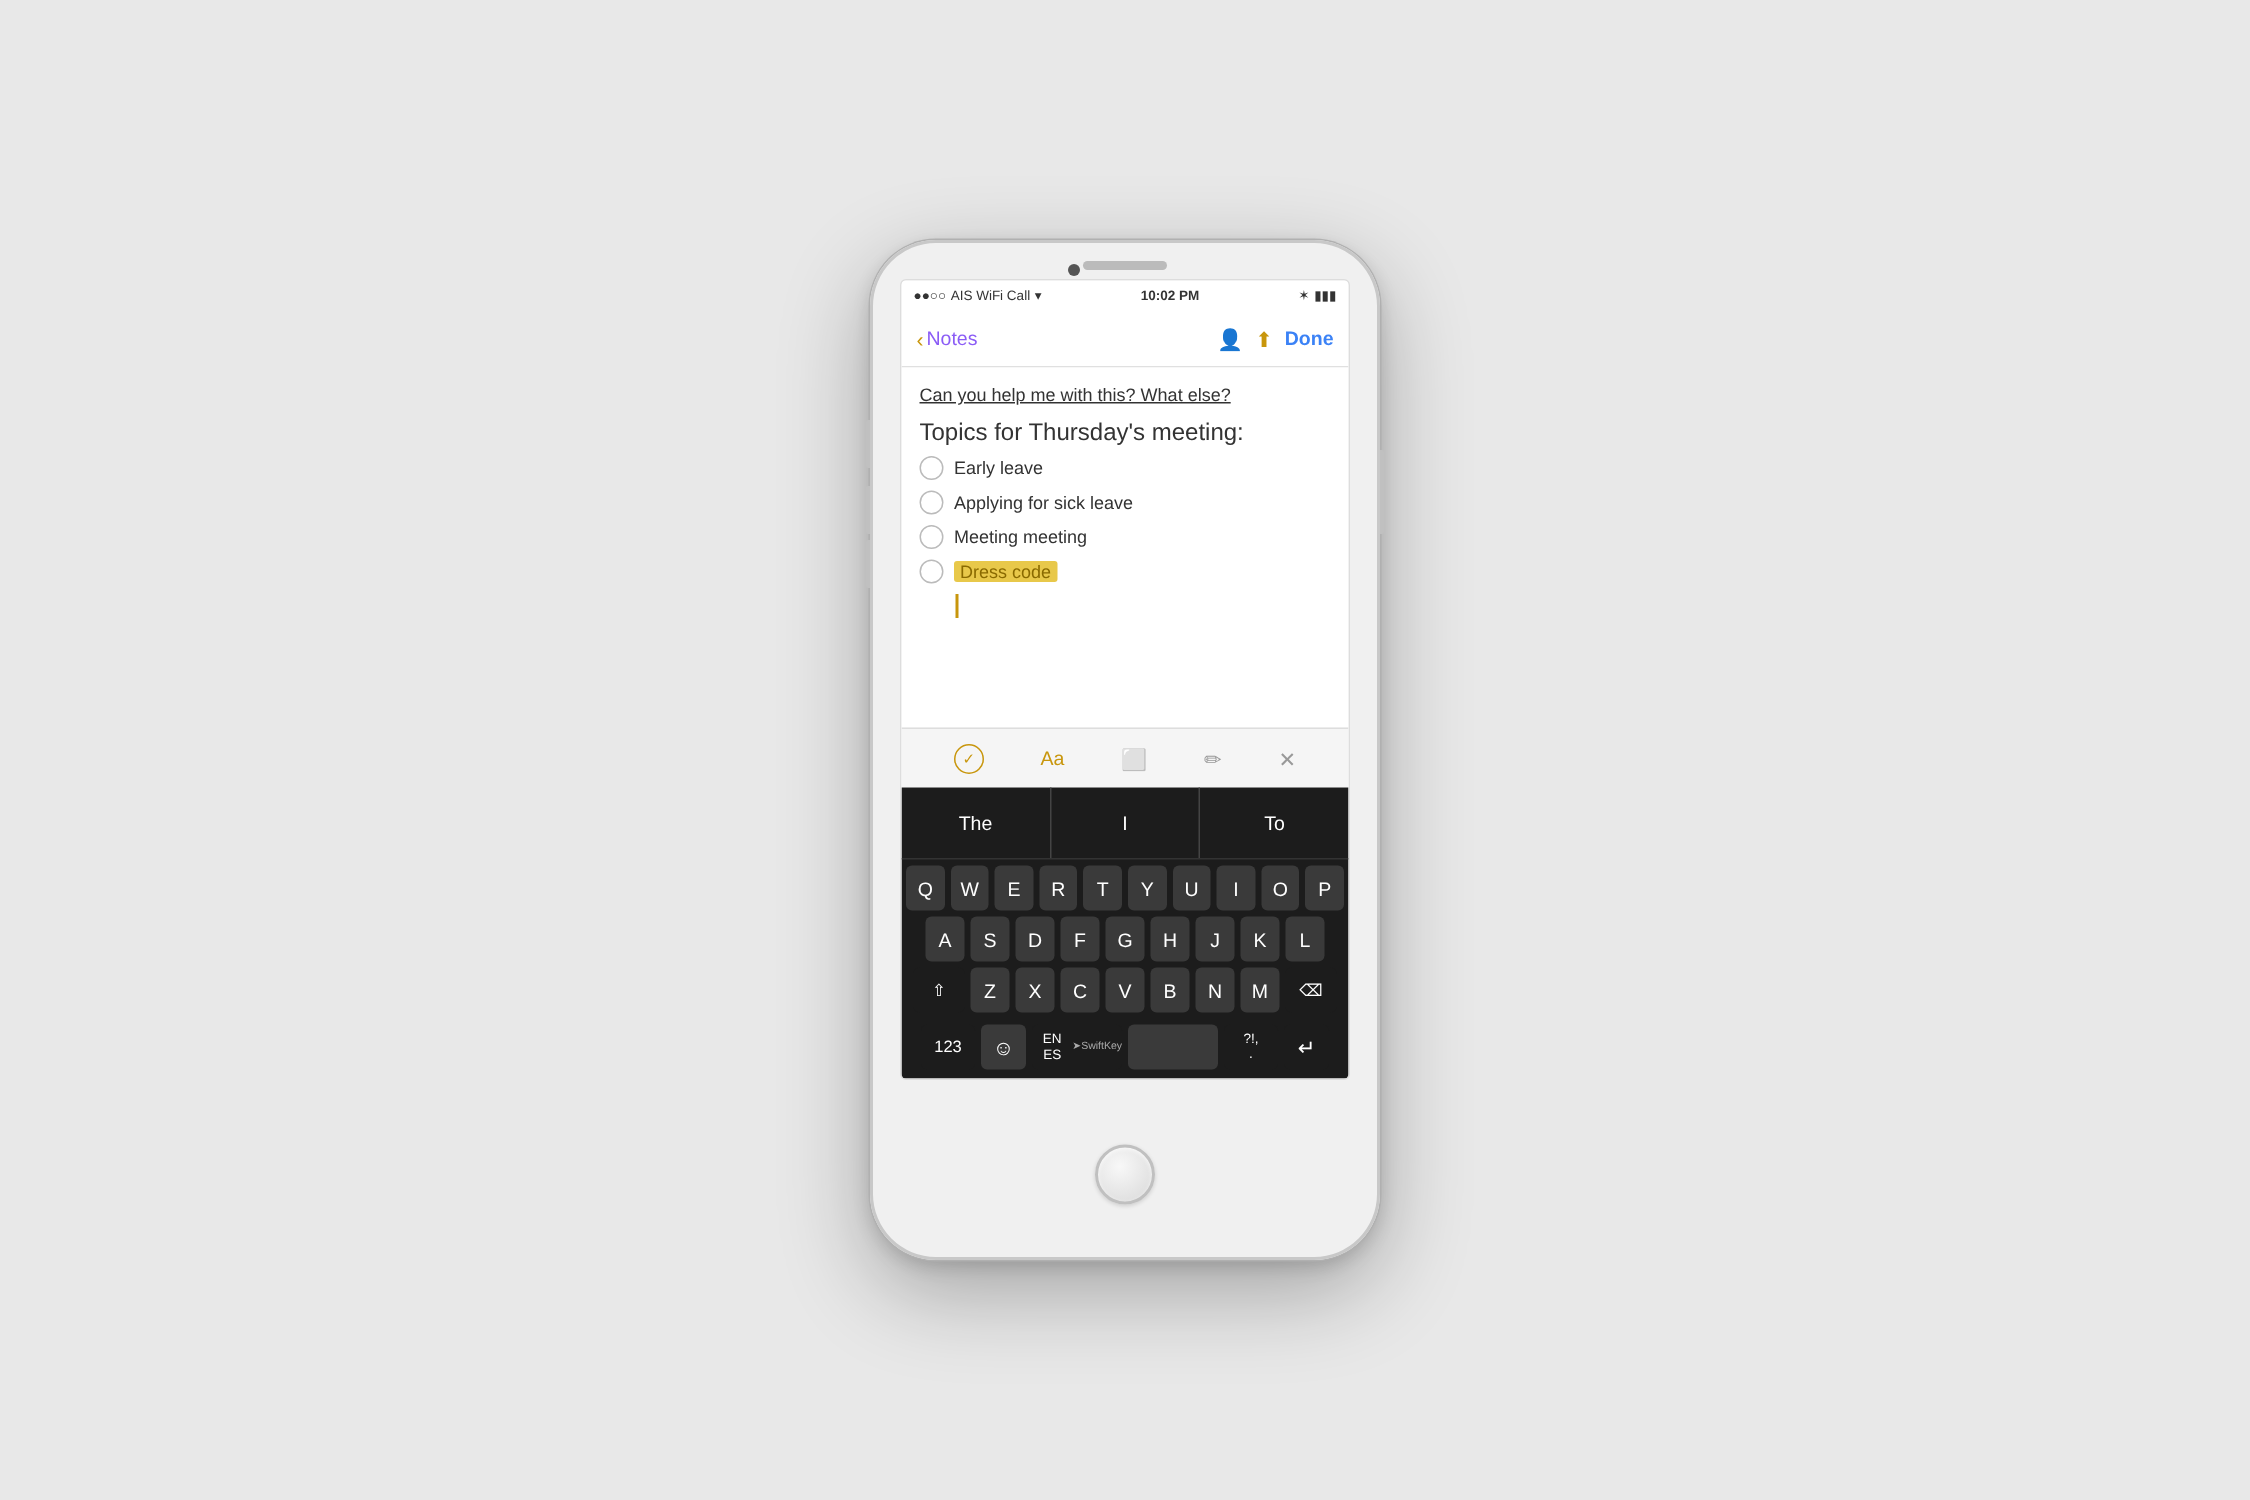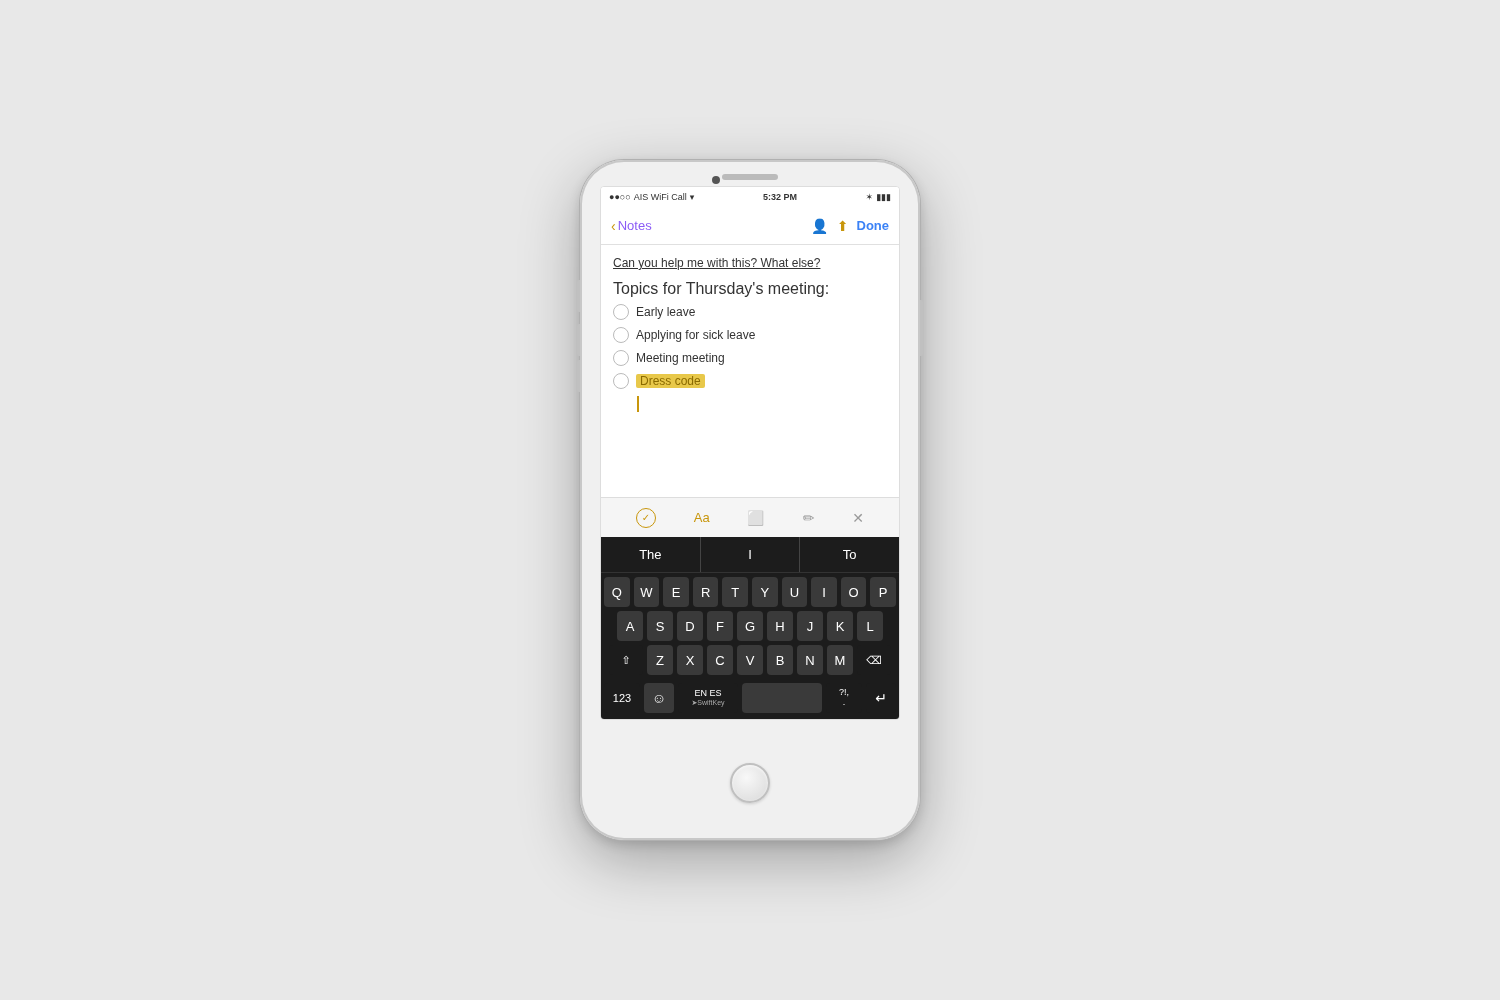--- a/index.html
+++ b/index.html
@@ -203,21 +203,21 @@
     .toolbar-icon.grey { color: #999; }
 
     
     .keyboard {
       background: #1c1c1c;
       flex-shrink: 0;
     }
     .suggestions-row {
       display: flex;
       align-items: center;
-      height: 36px;
+      height: 48px;
       border-bottom: 1px solid #333;
     }
     .suggestion {
       flex: 1;
       text-align: center;
       color: #fff;
       font-size: 13px;
       border-right: 1px solid #444;
       height: 100%;
       display: flex;
@@ -253,26 +253,26 @@
     .key.space {
       flex: 1;
       max-width: 120px;
       background: #3a3a3a;
       font-size: 11px;
     }
     .bottom-row {
       display: flex;
       align-items: center;
       gap: 4px;
-      padding: 2px 3px 6px;
+      padding: 2px 13px 6px;
       justify-content: center;
     }
     .key-123 { background: #1c1c1c; color: #fff; border-radius: 4px; font-size: 11px; width: 36px; height: 30px; display: flex; align-items: center; justify-content: center; }
     .key-emoji { background: #3a3a3a; color: #fff; border-radius: 4px; font-size: 14px; width: 30px; height: 30px; display: flex; align-items: center; justify-content: center; }
-    .key-lang { background: #1c1c1c; color: #fff; border-radius: 4px; font-size: 8px; text-align: center; width: 60px; height: 30px; display: flex; flex-direction: column; align-items: center; justify-content: center; line-height: 1.2; }
+    .key-lang { background: #1c1c1c; color: #fff; border-radius: 4px; font-size: 8px; text-align: center; width: 60px; height: 30px; display: flex; flex-direction: row; align-items: center; justify-content: center; line-height: 1.2; }
     .key-punct { background: #1c1c1c; color: #fff; border-radius: 4px; font-size: 11px; width: 36px; height: 30px; display: flex; align-items: center; justify-content: center; }
     .key-return { background: #1c1c1c; color: #fff; border-radius: 4px; font-size: 14px; width: 30px; height: 30px; display: flex; align-items: center; justify-content: center; }
 
     
     .home-button-area {
       flex: 1;
       display: flex;
       align-items: center;
       justify-content: center;
       padding-top: 6px;
@@ -297,21 +297,21 @@
   </div>
 
   <div class="screen">
 
     <div class="status-bar">
       <div class="status-left">
         <span>●●○○</span>
         <span>AIS WiFi Call</span>
         <span>▾</span>
       </div>
-      <div class="status-center">5:32 PM</div>
+      <div class="status-center">10:02 PM</div>
       <div class="status-right">
         <span>✶</span>
         <span>▮▮▮</span>
       </div>
     </div>
 
     <div class="nav-bar">
       <div class="nav-back">
         <span class="nav-back-chevron">‹</span>
         <span class="nav-title">Notes</span>

